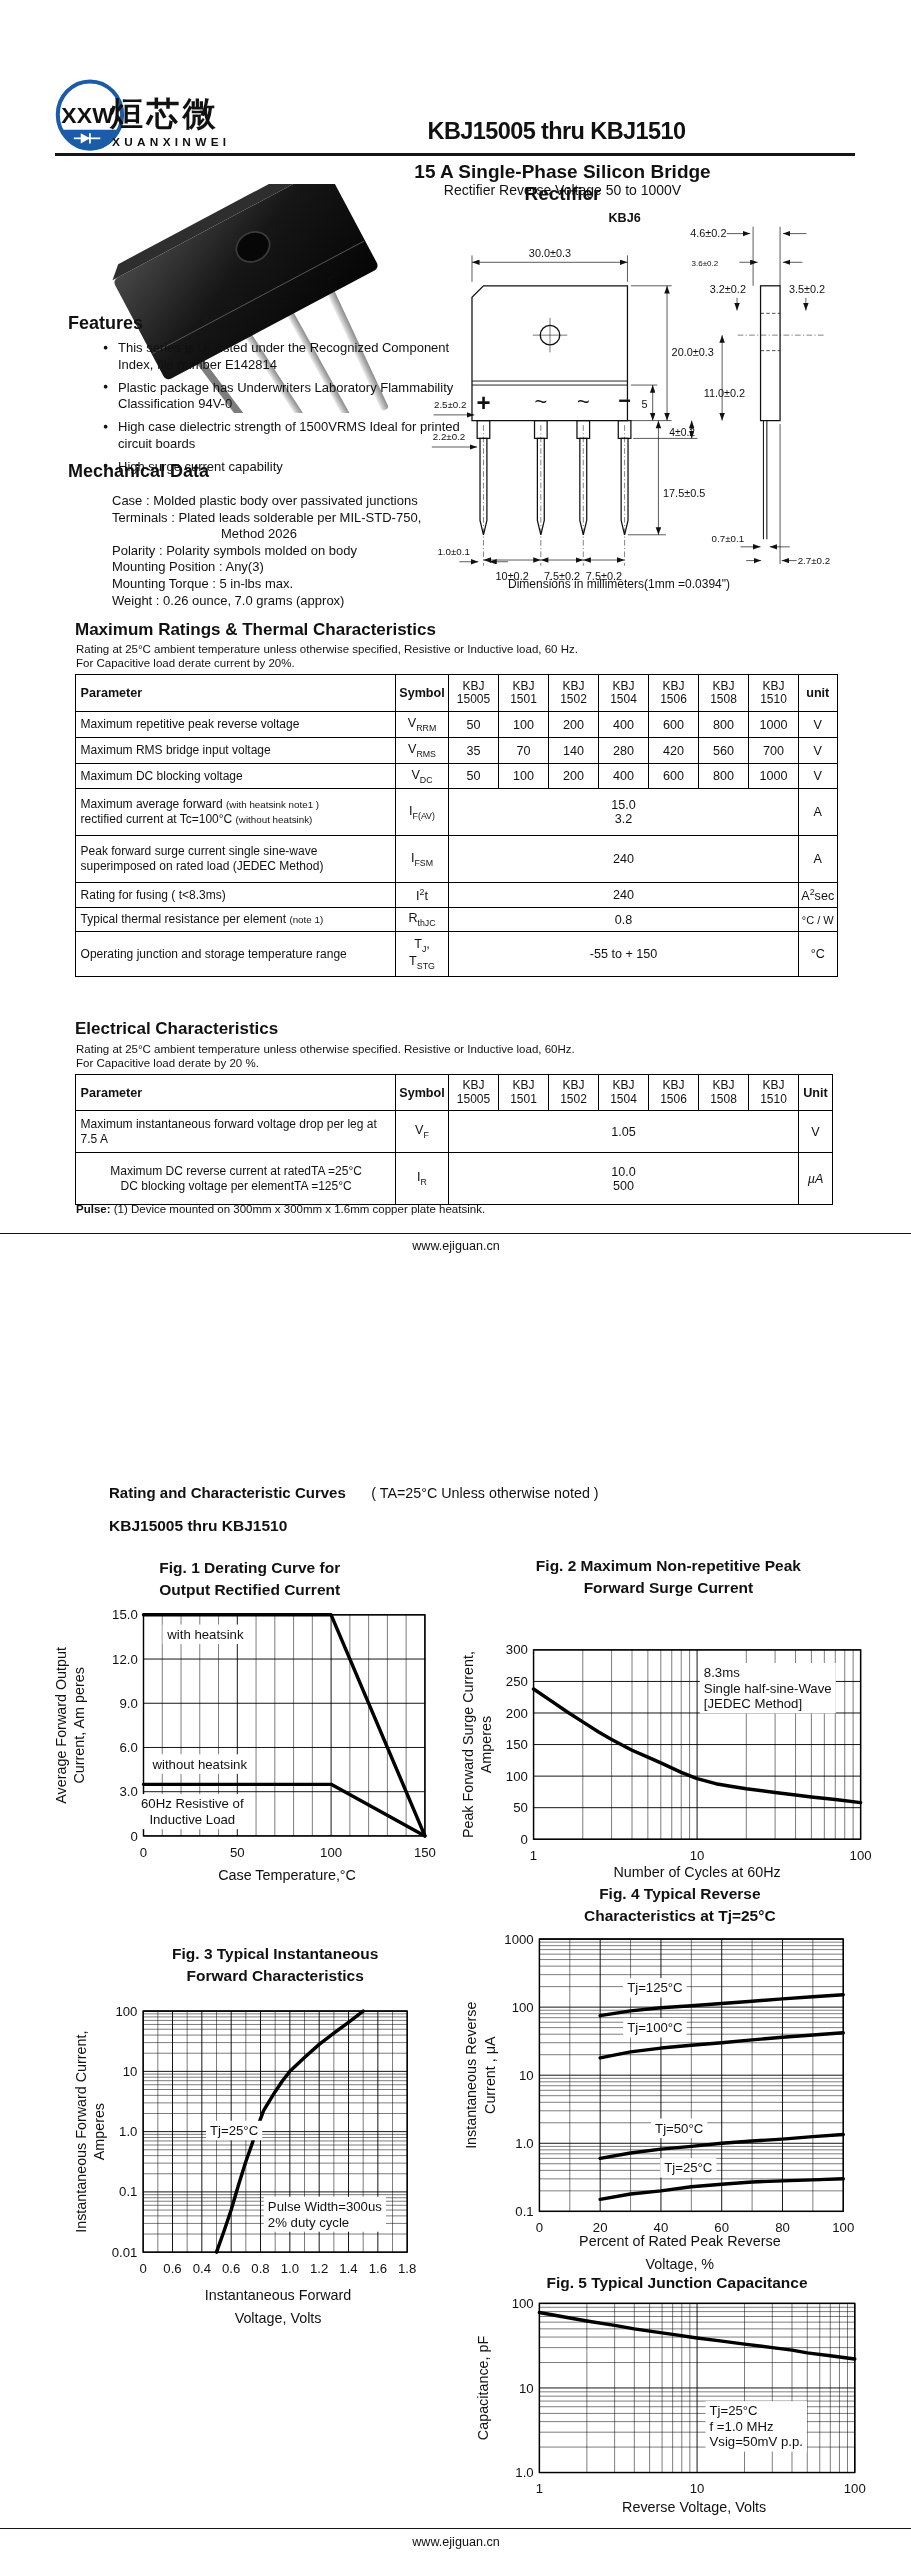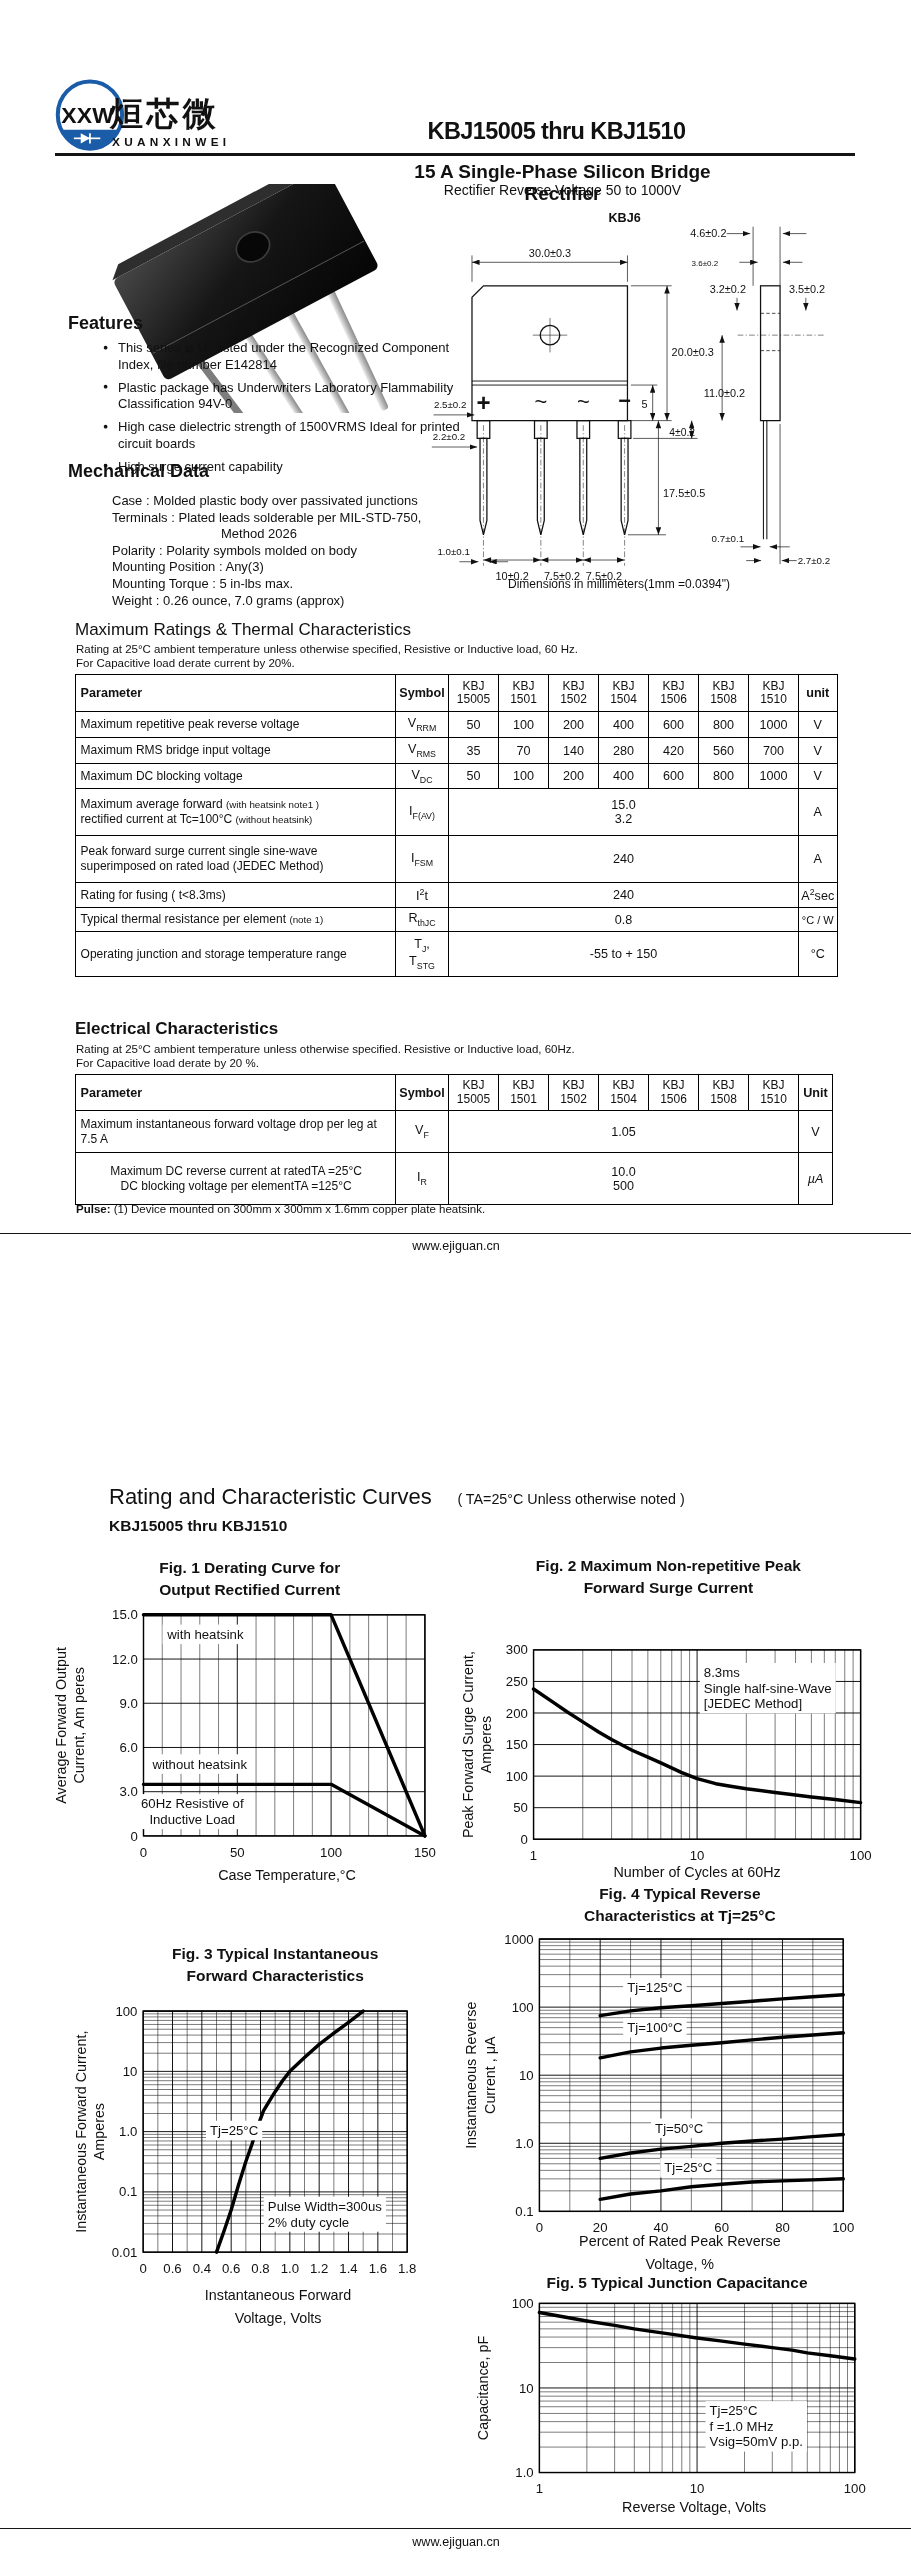--- a/index.html
+++ b/index.html
@@ -209,21 +209,21 @@
       <text x="528" y="102" font-size="14">3.6±0.2</text>
       <text x="568" y="150">3.2±0.2</text>
       <text x="706" y="150">3.5±0.2</text>
       <text x="562" y="330">11.0±0.2</text>
       <text x="568" y="584" font-size="17">0.7±0.1</text>
       <text x="718" y="622" font-size="17">2.7±0.2</text>
     </g>
   </svg>
   <div class="abs" style="left:508px;top:577px;font-size:12px">Dimensions in millimeters(1mm =0.0394")</div>
 
-  <div class="abs" style="left:75px;top:620px;font-size:17px;font-weight:normal">Maximum Ratings &amp; Thermal Characteristics</div>
+  <div class="abs" style="left:75px;top:620px;font-size:17px;font-weight:bold">Maximum Ratings &amp; Thermal Characteristics</div>
   <div class="abs note" style="left:76px;top:643px">Rating at 25°C ambient temperature unless otherwise specified, Resistive or Inductive load, 60 Hz.</div>
   <div class="abs note" style="left:76px;top:657px">For Capacitive load derate current by 20%.</div>
 
   <table class="spec abs" style="left:75px;top:674px">
     <colgroup>
         <col style="width:320px">
         <col style="width:53px">
         <col style="width:50px">
         <col style="width:50px">
         <col style="width:50px">
@@ -375,21 +375,21 @@
     </table>
 
   <div class="abs" style="left:76px;top:1203px;font-size:11.5px">
     <span class="b">Pulse:</span> <span>(1) Device mounted on 300mm x 300mm x 1.6mm copper plate heatsink.</span>
   </div>
 
   <div class="abs rule" style="left:0;top:1233px;width:912px;height:1.1px"></div>
   <div class="abs ctr footer-text" style="left:0;top:1239px;width:912px">www.ejiguan.cn</div>
 
   <div class="abs" style="left:109px;top:1484px">
-    <span style="font-size:22px;font-weight:normal">Rating and Characteristic Curves</span>
+    <span style="font-size:15px;font-weight:bold">Rating and Characteristic Curves</span>
     <span style="font-size:14.3px;margin-left:23px">( TA=25°C Unless otherwise noted )</span>
   </div>
   <div class="abs b" style="left:109px;top:1517px;font-size:15.5px">KBJ15005 thru KBJ1510</div>
 
   <div class="abs" style="left:43px;top:1543px;width:402px;height:359px"><svg width="402" height="359" viewBox="0 0 700 625">
         <line x1="175" y1="125" x2="175" y2="510" stroke="#000" stroke-width="1.6"></line>
         <line x1="207.66666666666666" y1="125" x2="207.66666666666666" y2="510" stroke="#000" stroke-width="0.9"></line>
         <line x1="240.33333333333331" y1="125" x2="240.33333333333331" y2="510" stroke="#000" stroke-width="0.9"></line>
         <line x1="273" y1="125" x2="273" y2="510" stroke="#000" stroke-width="0.9"></line>
         <line x1="305.66666666666663" y1="125" x2="305.66666666666663" y2="510" stroke="#000" stroke-width="0.9"></line>

